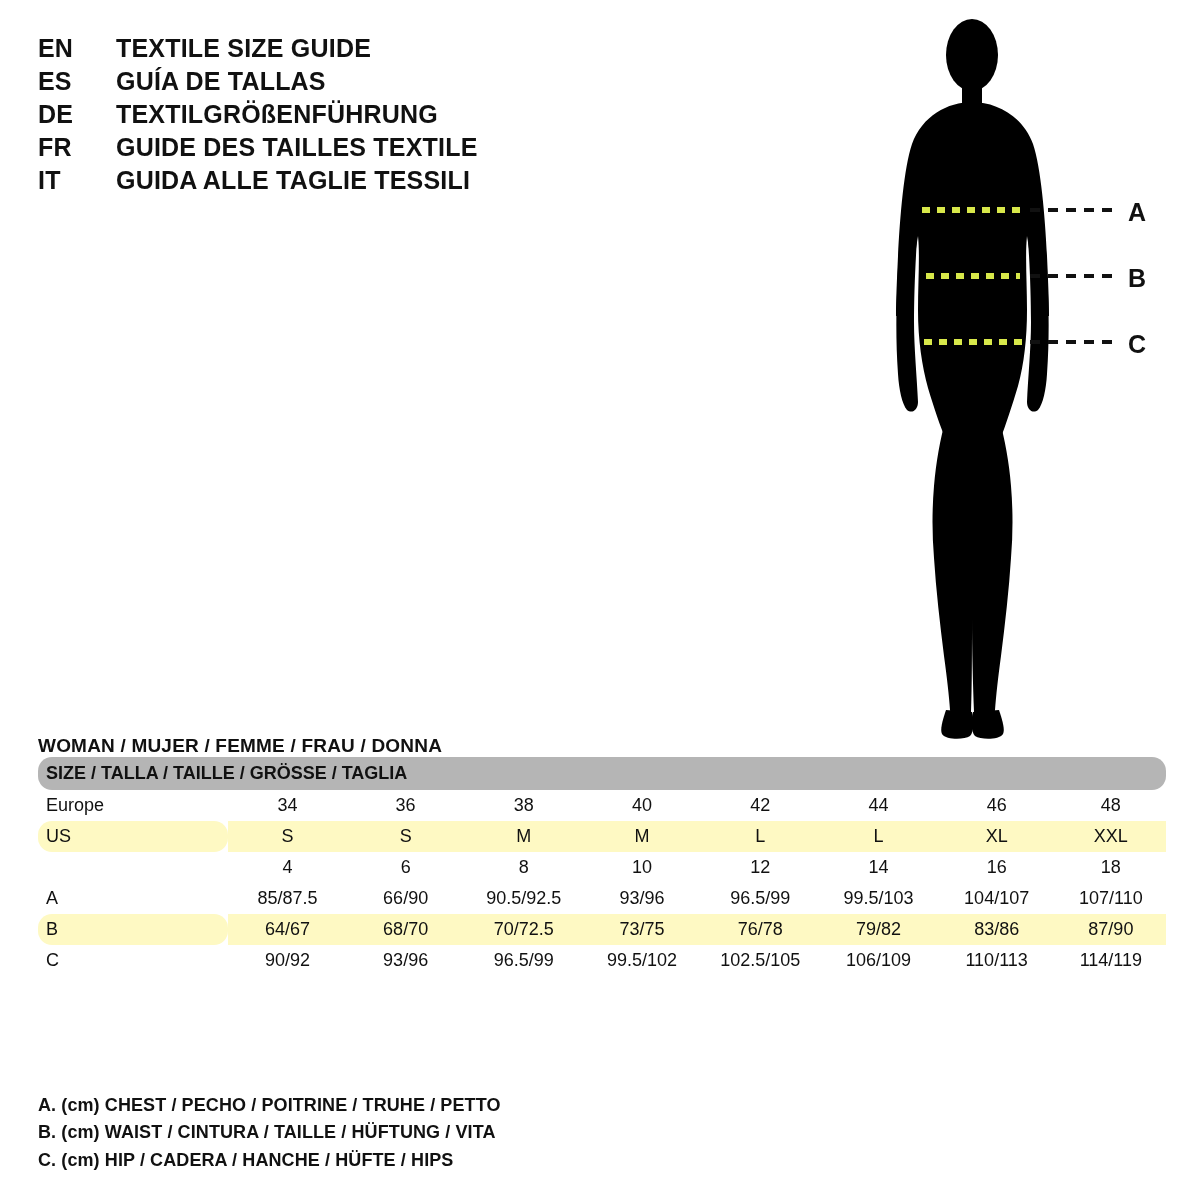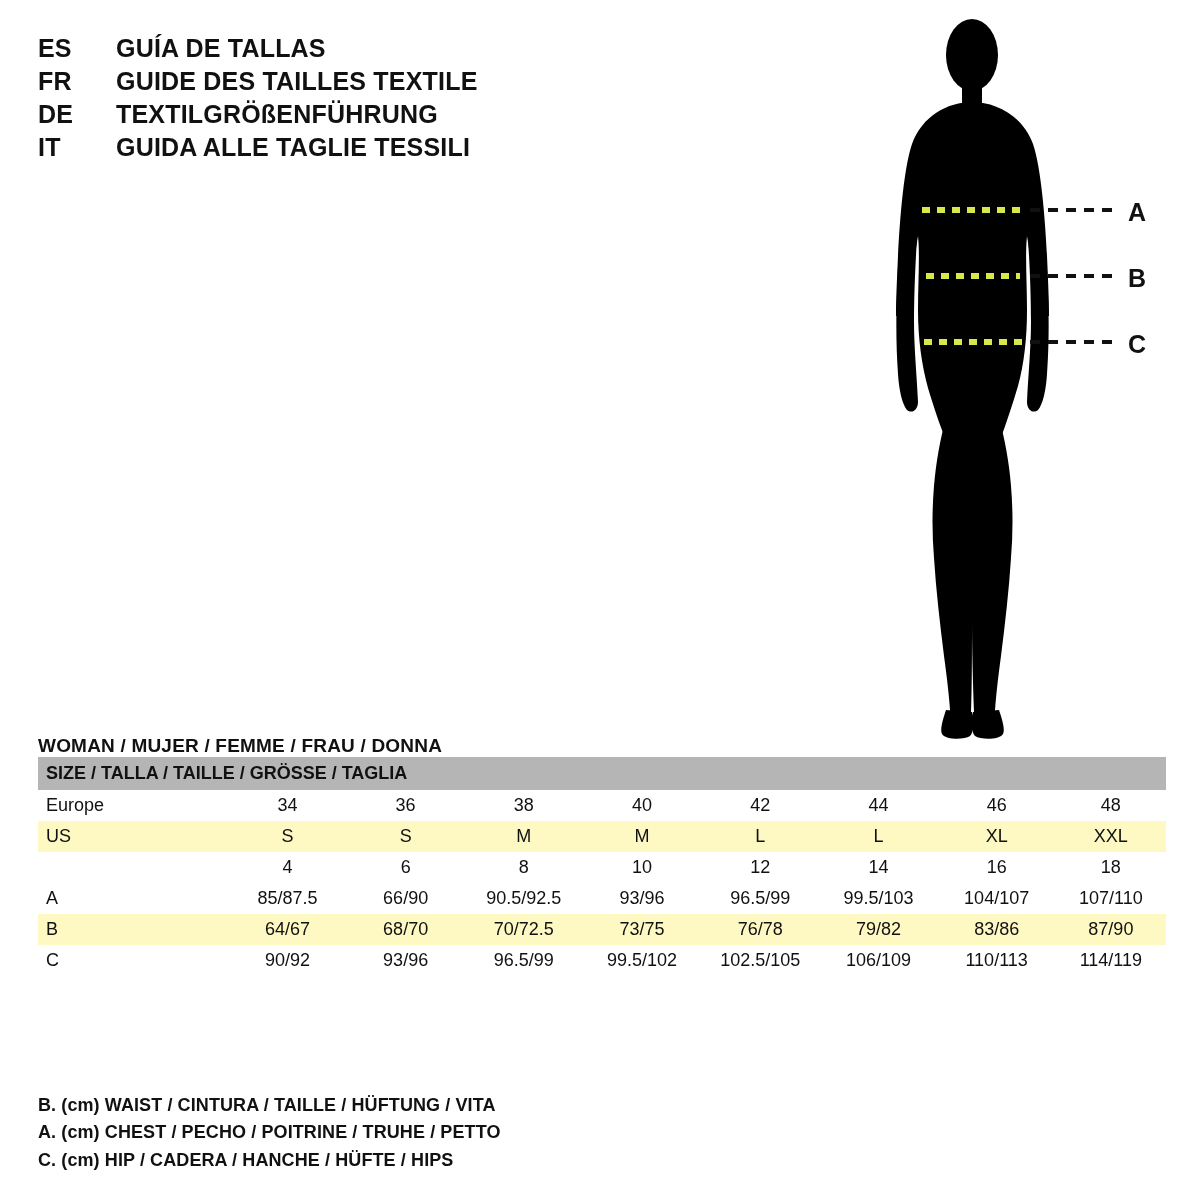--- a/index.html
+++ b/index.html
@@ -87,20 +87,21 @@
   table.size-table td, table.size-table th {
     padding: 5px 0 5px 0;
     text-align: center;
     font-weight: normal;
     color: #111111;
     border: none;
   }
   table.size-table td.rowlabel, table.size-table th.rowlabel {
     text-align: left;
     padding-left: 8px;
+    border-radius: 14px;
   }
   tr.header-row {
     background: #b5b5b5;
   }
   tr.header-row th {
     text-align: left;
     font-weight: bold;
     font-size: 18px;
     padding: 6px 0 6px 8px;
   }
@@ -124,30 +125,34 @@
     color: #111111;
     line-height: 1.52;
     letter-spacing: 0.1px;
   }
 </style>
 </head>
 <body>
 
 <div class="titles">
   <div class="title-row">
+    <span class="title-lang">EN</span>
+    <span class="title-text">TEXTILE SIZE GUIDE</span>
+  </div>
+  <div class="title-row">
     <span class="title-lang">ES</span>
     <span class="title-text">GUÍA DE TALLAS</span>
   </div>
   <div class="title-row">
+    <span class="title-lang">DE</span>
+    <span class="title-text">TEXTILGRÖßENFÜHRUNG</span>
+  </div>
+  <div class="title-row">
     <span class="title-lang">FR</span>
     <span class="title-text">GUIDE DES TAILLES TEXTILE</span>
-  </div>
-  <div class="title-row">
-    <span class="title-lang">DE</span>
-    <span class="title-text">TEXTILGRÖßENFÜHRUNG</span>
   </div>
   <div class="title-row">
     <span class="title-lang">IT</span>
     <span class="title-text">GUIDA ALLE TAGLIE TESSILI</span>
   </div>
 </div>
 
 <div class="figure-area">
   <svg class="figure-svg" width="330" height="740" viewBox="0 0 330 740">
 
@@ -315,16 +320,16 @@
         <td>102.5/105</td>
         <td>106/109</td>
         <td>110/113</td>
         <td>114/119</td>
       </tr>
     </tbody>
   </table>
 </div>
 
 <div class="footnotes">
+  <div class="footnote">A. (cm) CHEST / PECHO / POITRINE / TRUHE / PETTO</div>
   <div class="footnote">B. (cm) WAIST / CINTURA / TAILLE / HÜFTUNG / VITA</div>
-  <div class="footnote">A. (cm) CHEST / PECHO / POITRINE / TRUHE / PETTO</div>
   <div class="footnote">C. (cm) HIP / CADERA / HANCHE / HÜFTE / HIPS</div>
 </div>
 
 </body></html>

